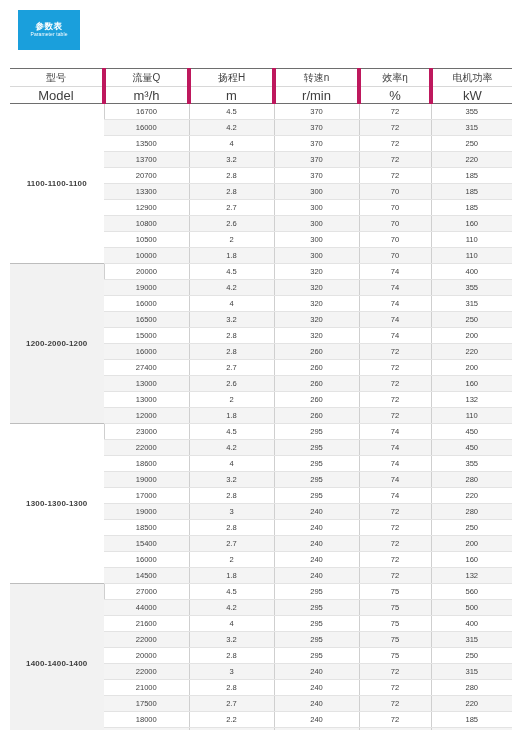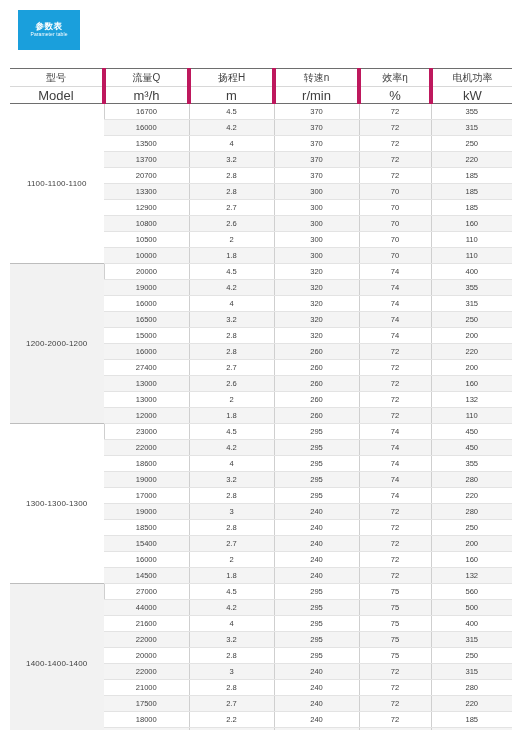--- a/index.html
+++ b/index.html
@@ -114,21 +114,21 @@
   }
 
   tbody tr.alt td { background: #f4f4f4; }
   tbody tr.plain td { background: #ffffff; }
 
   
   td.model.shade { background: #f2f2f2 !important; }
   td.model.light { background: #ffffff !important; }
 
   tbody tr.group-start td { border-top: 1px solid #bdbdbd; margin-top: 28px; }
-  tbody tr.group-start td.model { border-top: 1px solid #bdbdbd; }
+  tbody tr.group-start td.model { border-top: 1px solid #bdbdbd; font-weight: bold; }
 
   tbody tr.last-row td { border-bottom: 1.4px solid #6e6e6e; }
 </style>
 </head>
 <body>
 
 <div class="header">
   <div class="badge">
     <span class="badge-cn">参数表</span>
     <span class="badge-en">Parameter table</span>

